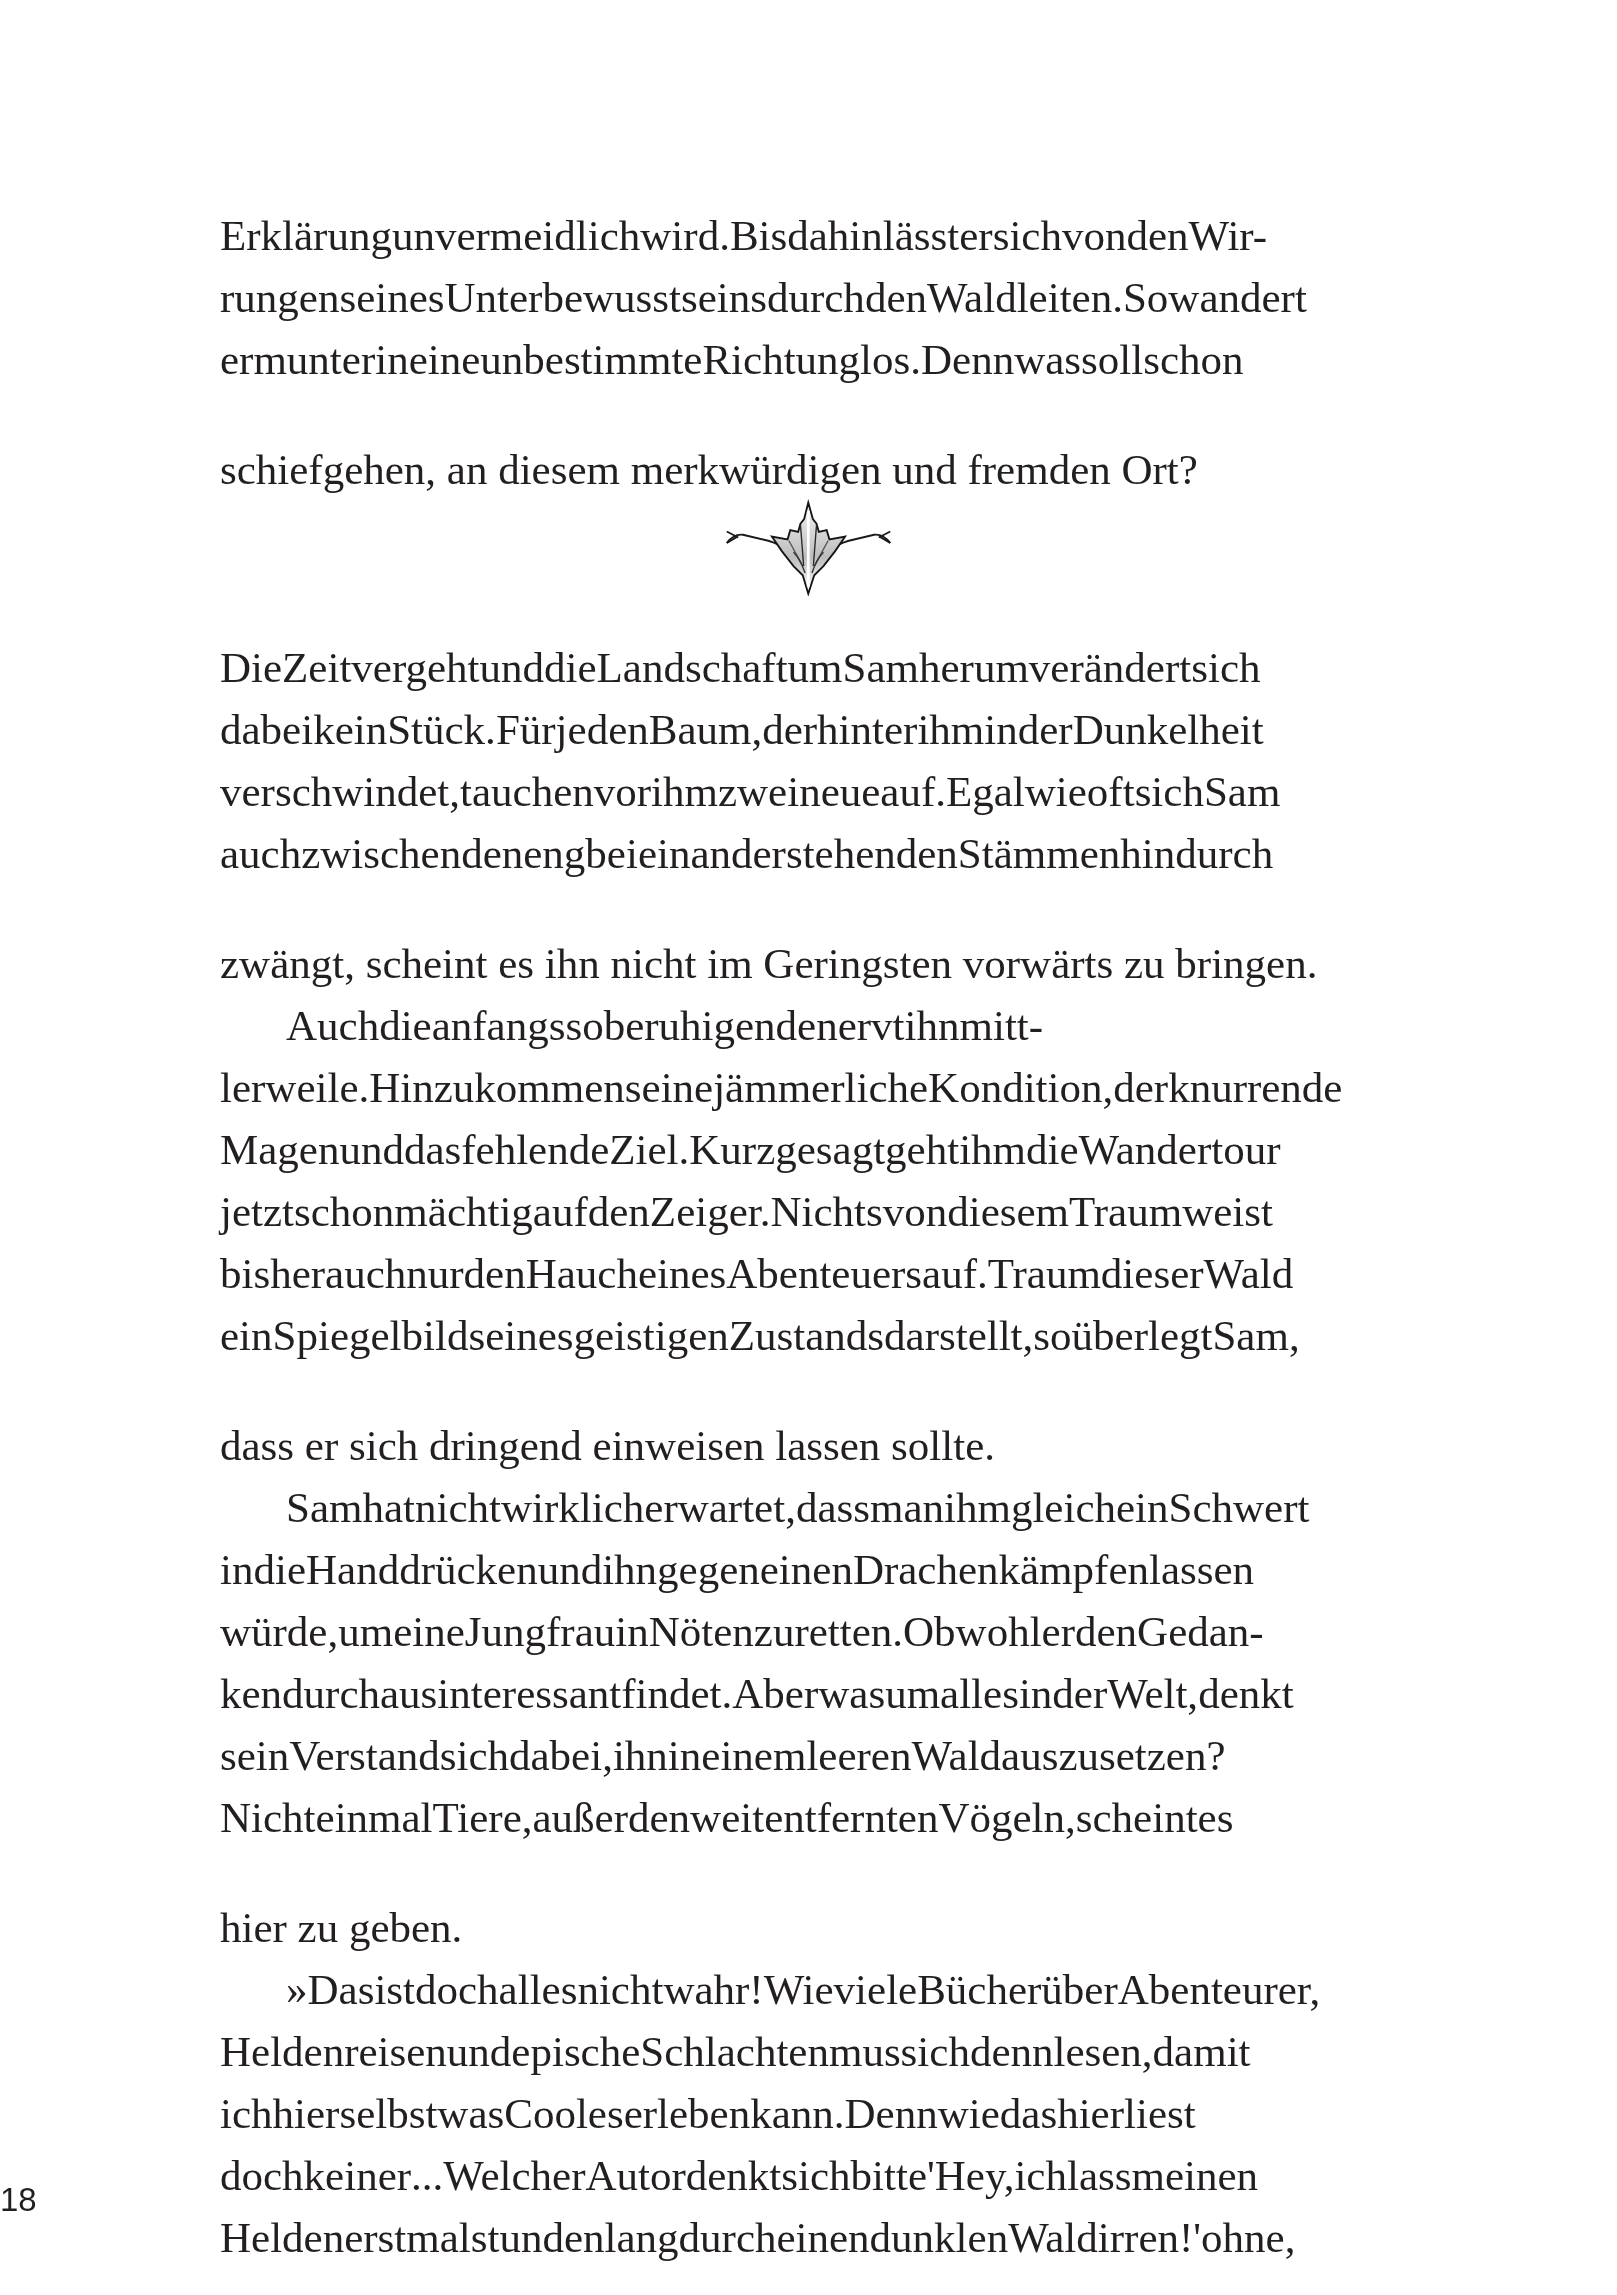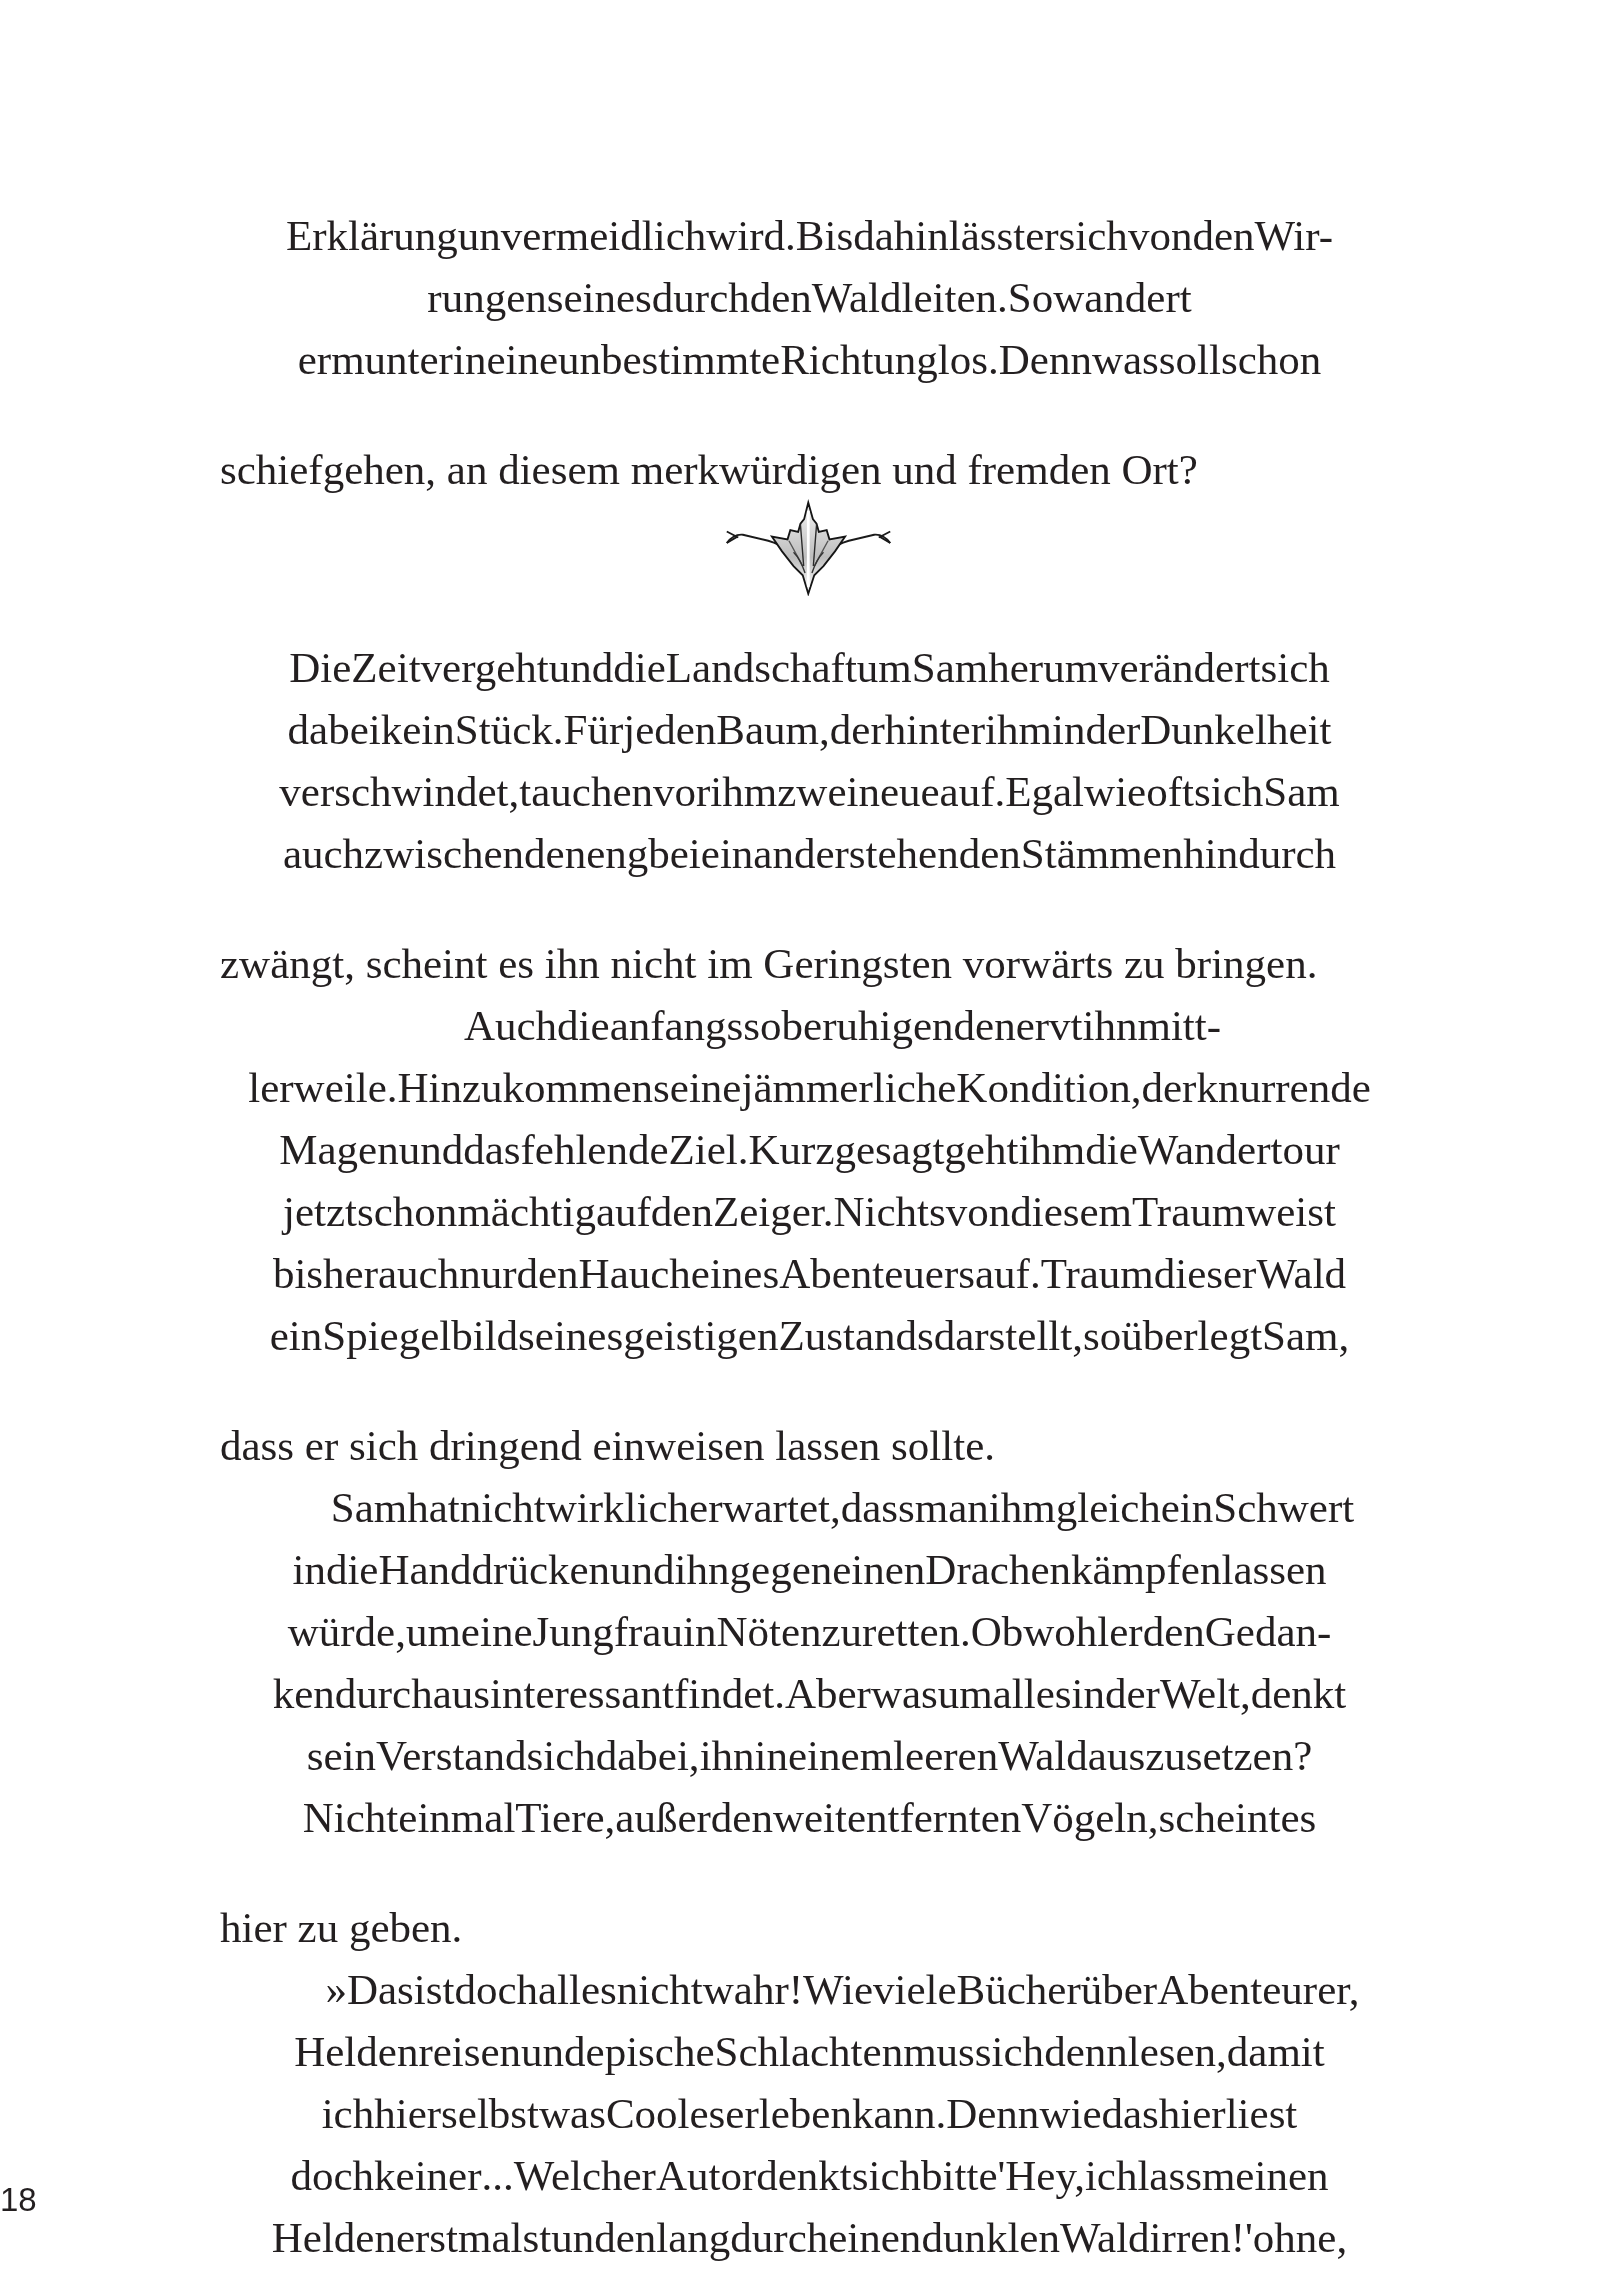--- a/index.html
+++ b/index.html
@@ -43,21 +43,21 @@
     text-align: left;
     text-align-last: left;
     margin-top: 48px;
   }
   .line.indent {
     padding-left: 66px;
   }
   
   .line.j {
     display: flex;
-    justify-content: center;
+    justify-content: flex-start;
     white-space: nowrap;
   }
   .line.j.indent { padding-left: 66px; }
   .line.j span.w { display: inline-block; }
   .ornament {
     position: absolute;
     left: 724px;
     top: 497px;
     width: 169px;
     height: 99px;
@@ -90,20 +90,21 @@
           <span class="w">lässt</span>
           <span class="w">er</span>
           <span class="w">sich</span>
           <span class="w">von</span>
           <span class="w">den</span>
           <span class="w">Wir-</span>
         </div>
       <div class="line j">
           <span class="w">rungen</span>
           <span class="w">seines</span>
+          <span class="w">Unterbewusstseins</span>
           <span class="w">durch</span>
           <span class="w">den</span>
           <span class="w">Wald</span>
           <span class="w">leiten.</span>
           <span class="w">So</span>
           <span class="w">wandert</span>
         </div>
       <div class="line j">
           <span class="w">er</span>
           <span class="w">munter</span>

